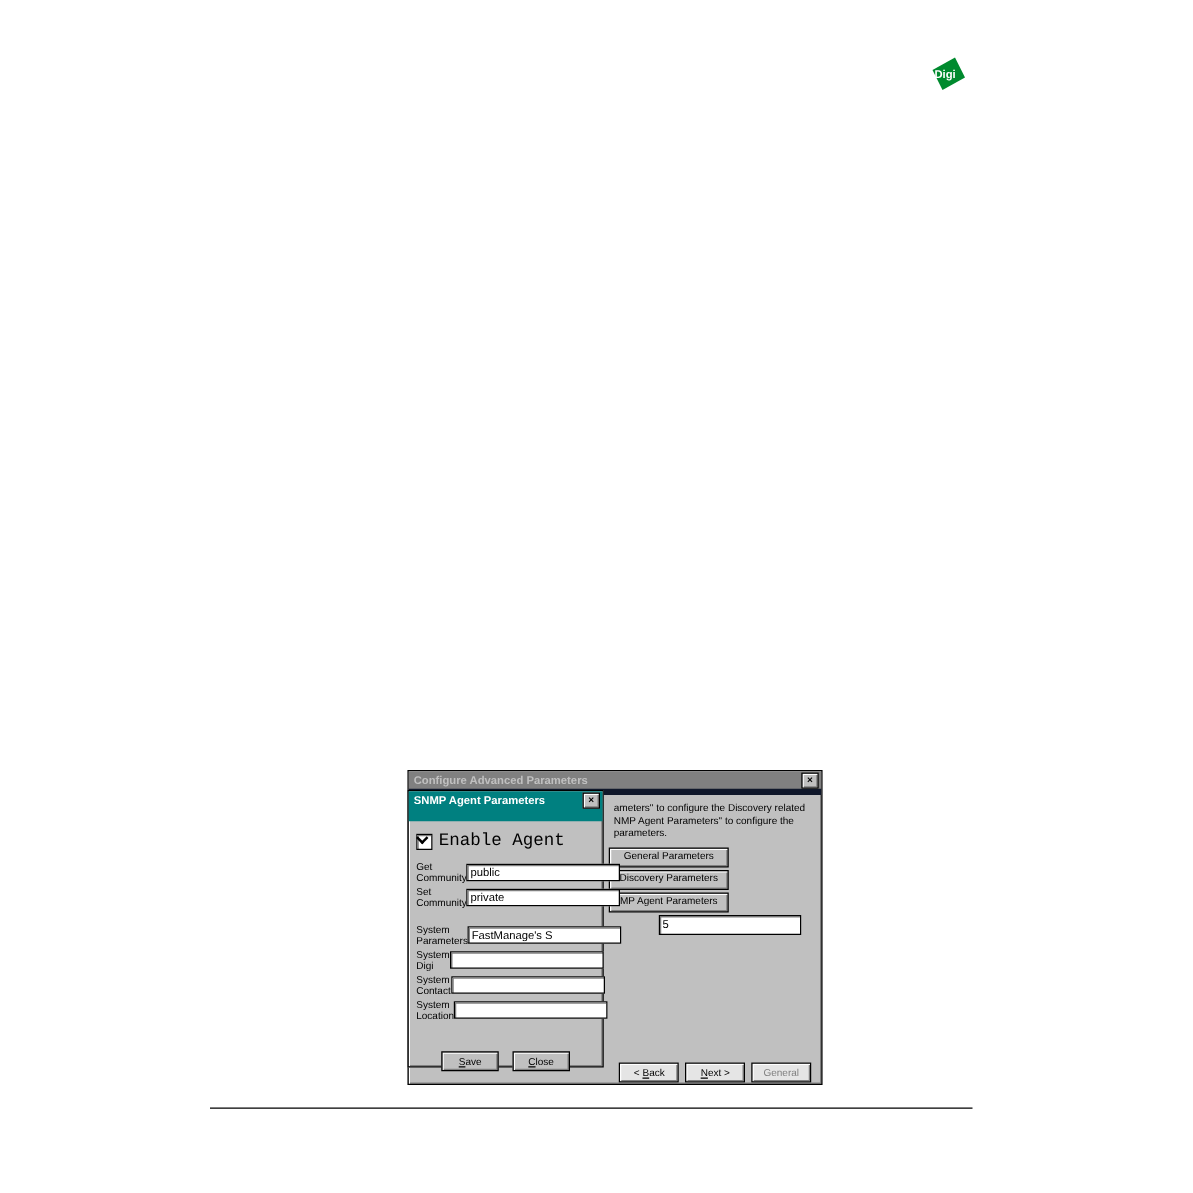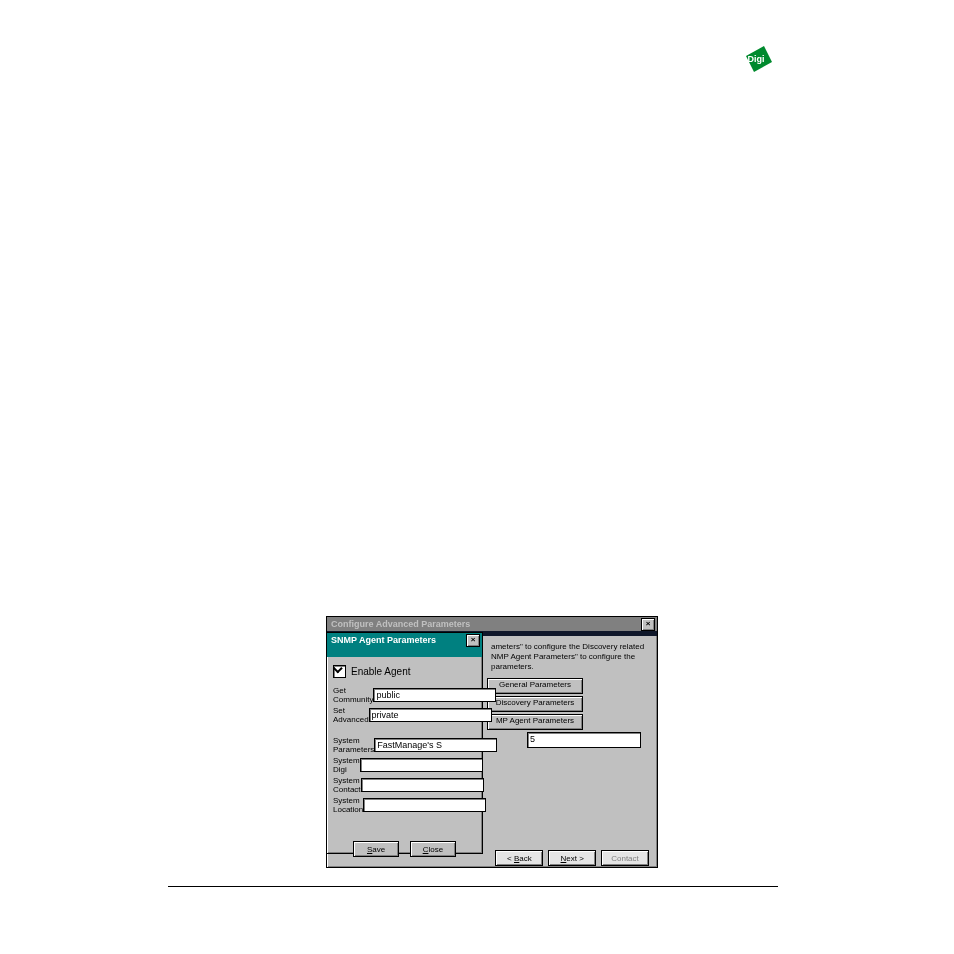--- a/index.html
+++ b/index.html
@@ -205,21 +205,22 @@
     left: 1px;
     top: 1px;
     width: 7px;
     height: 7px;
     border-left: 2px solid #000;
     border-bottom: 2px solid #000;
     transform: rotate(-45deg) translate(1px, -2px);
     box-sizing: border-box;
   }
   .check-label {
-    font-size: 10px;
+    font-size: 14px;
+    font-family: Liberation Mono, monospace;
   }
 
   .form-row {
     display: flex;
     align-items: center;
     margin: 2px 0;
   }
   .form-label {
     width: 72px;
     font-size: 8px;
@@ -282,42 +283,42 @@
 
     <div class="btn-wide bw1"><span>General Parameters</span></div>
     <div class="btn-wide bw2"><span>Discovery Parameters</span></div>
     <div class="btn-wide bw3"><span>MP Agent Parameters</span></div>
 
     <div class="num-field"><span>5</span></div>
 
     <div class="wizard-btns">
       <button>&lt; <span class="u">B</span>ack</button>
       <button><span class="u">N</span>ext &gt;</button>
-      <button class="disabled"><span>Contact</span></button>
+      <button class="disabled"><span>General</span></button>
     </div>
   </div>
 </div>
 
 <div class="inner-dialog">
   <div class="inner-title">
     <span>SNMP Agent Parameters</span>
     <span class="close-x">×</span>
   </div>
   <div class="inner-body">
     <div class="check-row">
       <span class="check-box"></span>
       <span class="check-label">Enable Agent</span>
     </div>
 
     <div class="form-row">
       <span class="form-label">Get Community</span>
       <input class="form-input" value="public" style="">
     </div>
     <div class="form-row">
-      <span class="form-label">Set Advanced</span>
+      <span class="form-label">Set Community</span>
       <input class="form-input" value="private" style="">
     </div>
 
     <div class="gap"></div>
 
     <div class="form-row">
       <span class="form-label">System Parameters</span>
       <input class="form-input" value="FastManage's S" style="">
     </div>
     <div class="form-row">

